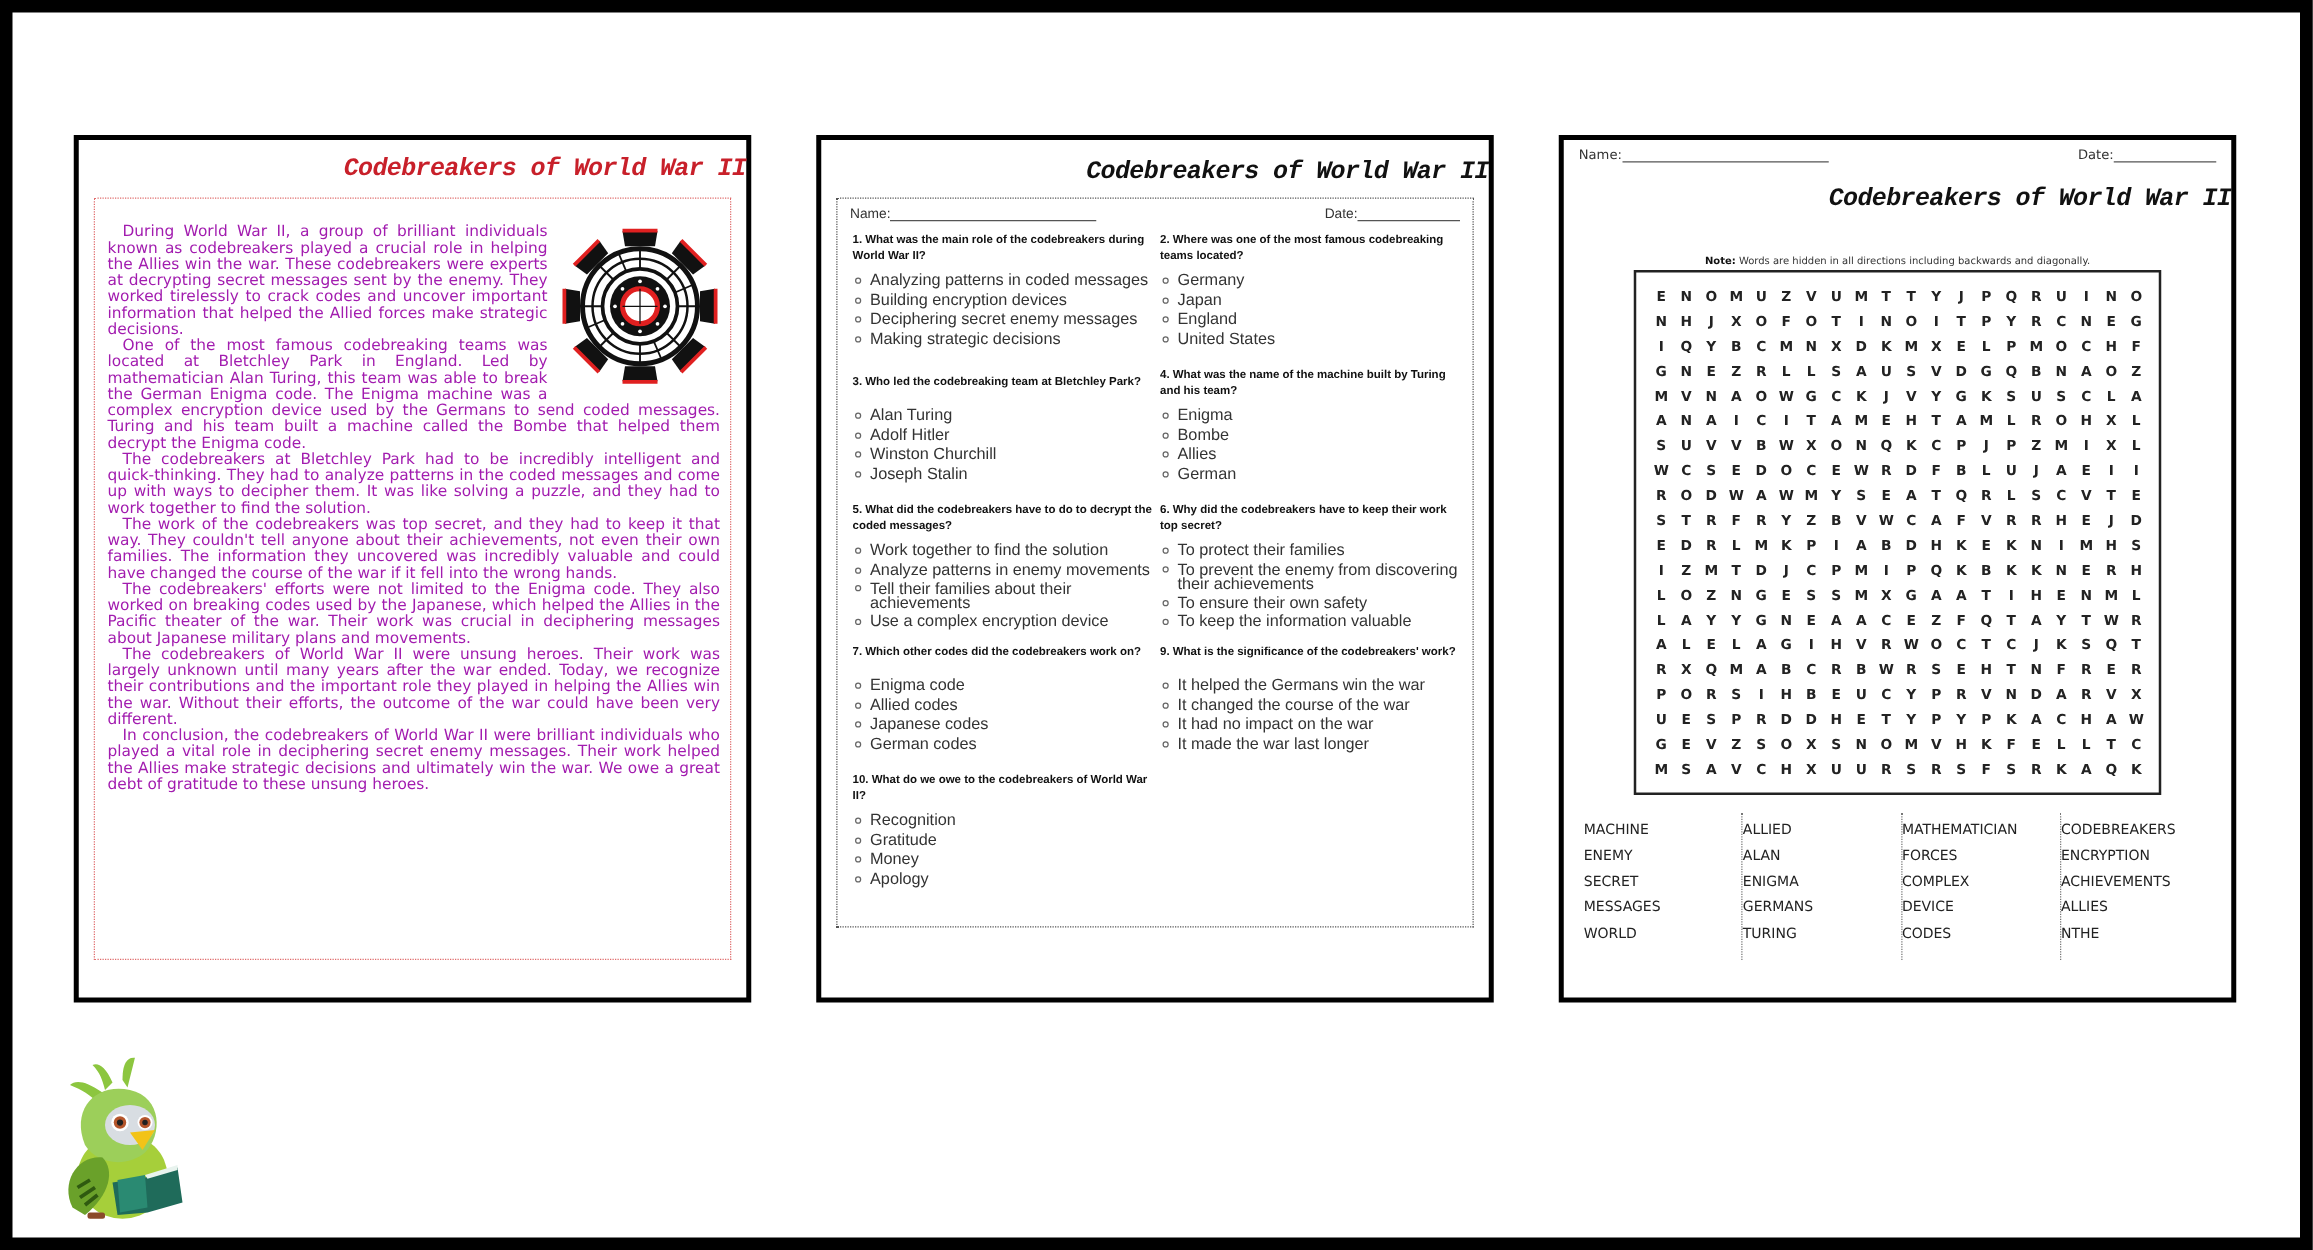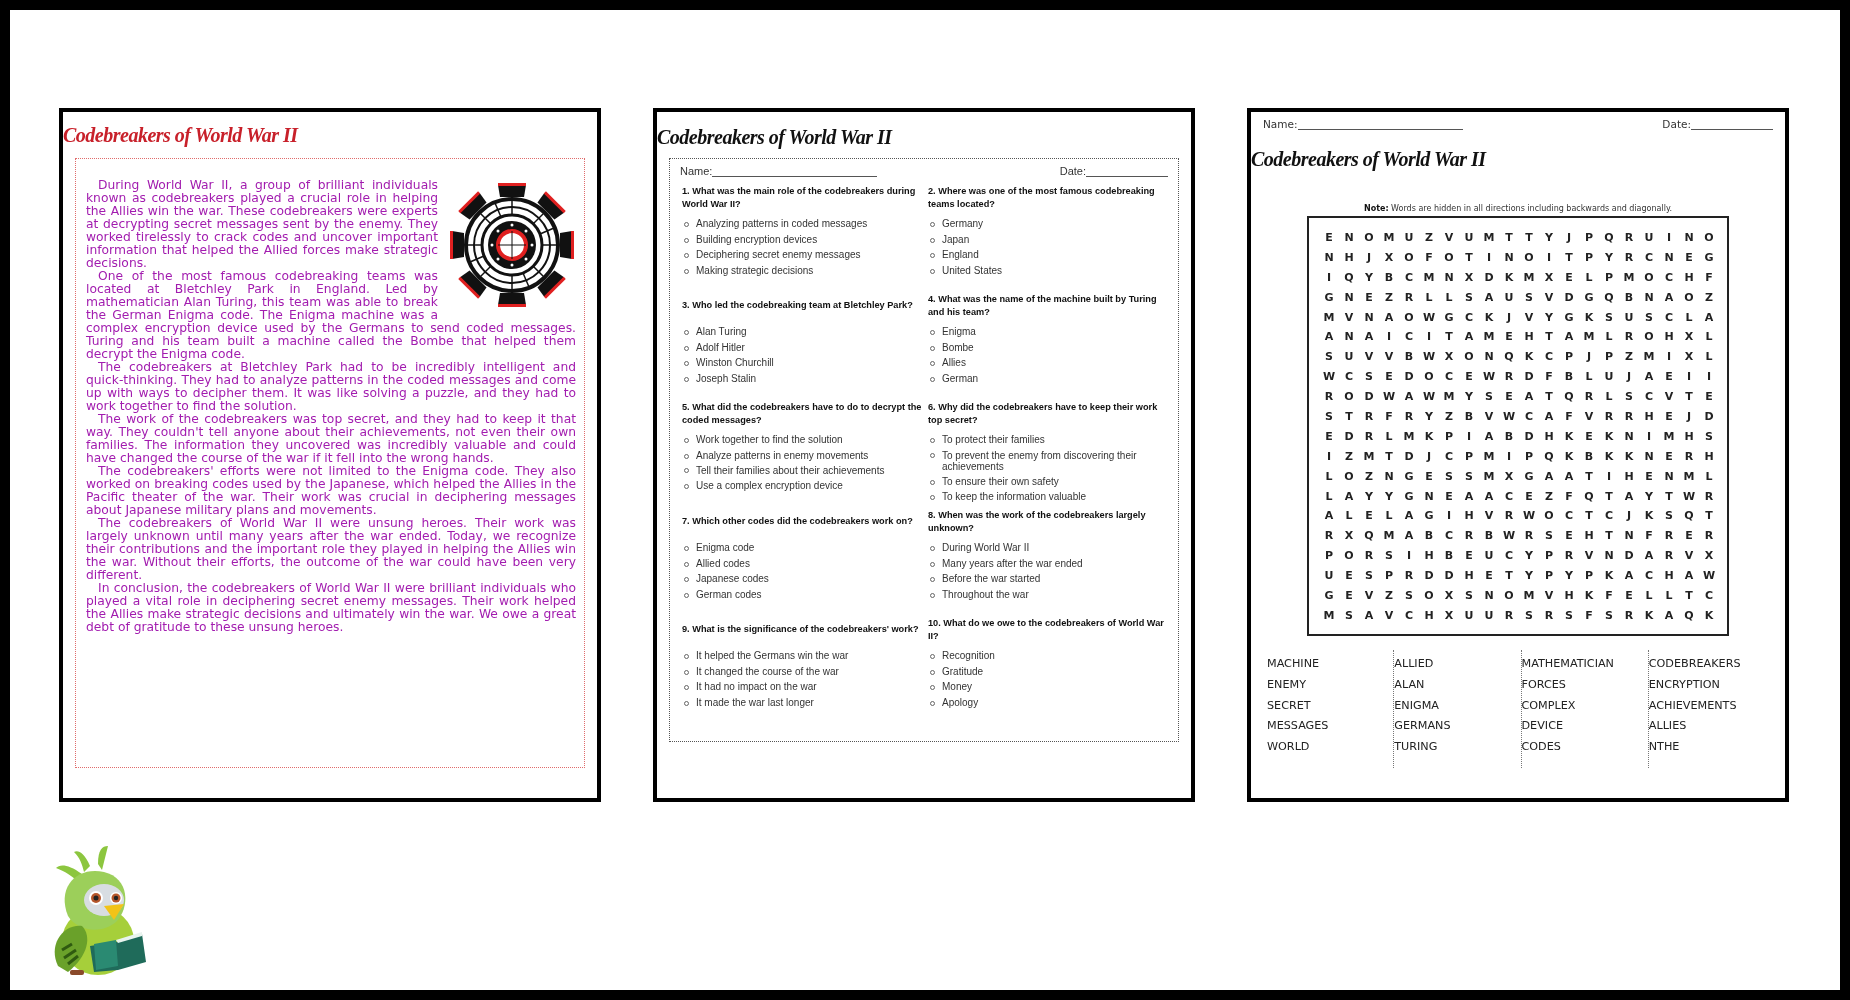--- a/index.html
+++ b/index.html
@@ -4,42 +4,42 @@
 <style>
   * { box-sizing: border-box; margin: 0; padding: 0; }
   html, body { width: 1850px; height: 1000px; overflow: hidden; background: #000; }
   body { position: relative; font-family: "DejaVu Sans", sans-serif; }
   .canvas { position: absolute; left: 10px; top: 10px; width: 1830px; height: 980px; background: #fff; }
   .page { position: absolute; top: 98px; width: 542px; height: 694px; background: #fff; border: 4px solid #000; }
   #page1 { left: 49px; }
   #page2 { left: 643px; }
   #page3 { left: 1237px; }
 
-  .script-title { position: absolute; left: 0; right: 0; text-align: left; font-family: Liberation Serif, serif; font-style: italic; font-weight: bold; letter-spacing: -0.5px; }
+  .script-title { position: absolute; left: 0; right: 0; text-align: right; font-family: Liberation Mono, monospace; font-style: italic; font-weight: bold; letter-spacing: -0.5px; }
 
   
   #page1 .script-title { top: 12px; font-size: 20px; color: #c8202a; }
   .p1-box { position: absolute; left: 12px; top: 46px; width: 510px; height: 610px; border: 1px dotted #e06c6c; }
   .p1-text { position: absolute; left: 10px; top: 20px; width: 490px; font-size: 12.3px; line-height: 13px; color: #a21caf; text-align: justify; }
   .p1-text p { text-indent: 12px; }
   .p1-text p:first-child { text-indent: 0; }
   .emblem { float: right; width: 128px; height: 128px; margin: 2px 0 4px 10px; }
 
   
   #page2 .script-title { top: 14px; font-size: 20px; color: #111; }
   .p2-box { position: absolute; left: 12px; top: 46px; width: 510px; height: 584px; border: 1px dotted #555; }
   .namerow { position: absolute; left: 10px; right: 10px; top: 6px; height: 16px; font-family: "Liberation Sans", sans-serif; font-size: 11px; color: #333; }
   .namerow .nm { position: absolute; left: 0; }
   .namerow .dt { position: absolute; right: 0; }
   .uline { display: inline-block; border-bottom: 1px solid #555; vertical-align: bottom; height: 12px; }
   .qgrid { position: absolute; left: 12px; top: 26px; width: 486px; display: grid; grid-template-columns: 246px 240px; }
   .q { font-family: "Liberation Sans", sans-serif; height: 108px; }
   .q .qt { font-size: 9.2px; font-weight: bold; color: #111; line-height: 12.5px; min-height: 25px; display: flex; align-items: center; }
   .q ul { list-style: none; margin-top: 6px; }
-  .q li { font-size: 10px; color: #333; line-height: 15.5px; padding-left: 14px; position: relative; }
+  .q li { font-size: 13px; color: #333; line-height: 15.5px; padding-left: 14px; position: relative; }
   .q li::before { content: ""; position: absolute; left: 2px; top: 6px; width: 3px; height: 3px; border: 1px solid #666; border-radius: 50%; }
   .q li.two { line-height: 11px; padding-top: 2px; padding-bottom: 2px; }
   .q li.two::before { top: 5px; }
 
   
   #page3 .namerow3 { position: absolute; left: 12px; right: 12px; top: 6px; height: 16px; font-family: "DejaVu Sans", sans-serif; font-size: 10.5px; color: #333; }
   #page3 .namerow3 .nm { position: absolute; left: 0; }
   #page3 .namerow3 .dt { position: absolute; right: 0; }
   #page3 .script-title { top: 36px; font-size: 20px; color: #111; }
   .note { position: absolute; left: 0; right: 0; top: 92px; text-align: center; font-size: 8px; color: #333; }
@@ -190,29 +190,20 @@
           <div class="q">
             <div class="qt">7. Which other codes did the codebreakers work on?</div>
             <ul>
               <li>Enigma code</li>
               <li>Allied codes</li>
               <li>Japanese codes</li>
               <li>German codes</li>
             </ul>
           </div>
           <div class="q">
-            <div class="qt">8. When was the work of the codebreakers largely unknown?</div>
-            <ul>
-              <li>During World War II</li>
-              <li>Many years after the war ended</li>
-              <li>Before the war started</li>
-              <li>Throughout the war</li>
-            </ul>
-          </div>
-          <div class="q">
             <div class="qt">9. What is the significance of the codebreakers' work?</div>
             <ul>
               <li>It helped the Germans win the war</li>
               <li>It changed the course of the war</li>
               <li>It had no impact on the war</li>
               <li>It made the war last longer</li>
             </ul>
           </div>
           <div class="q">
             <div class="qt">10. What do we owe to the codebreakers of World War II?</div>

